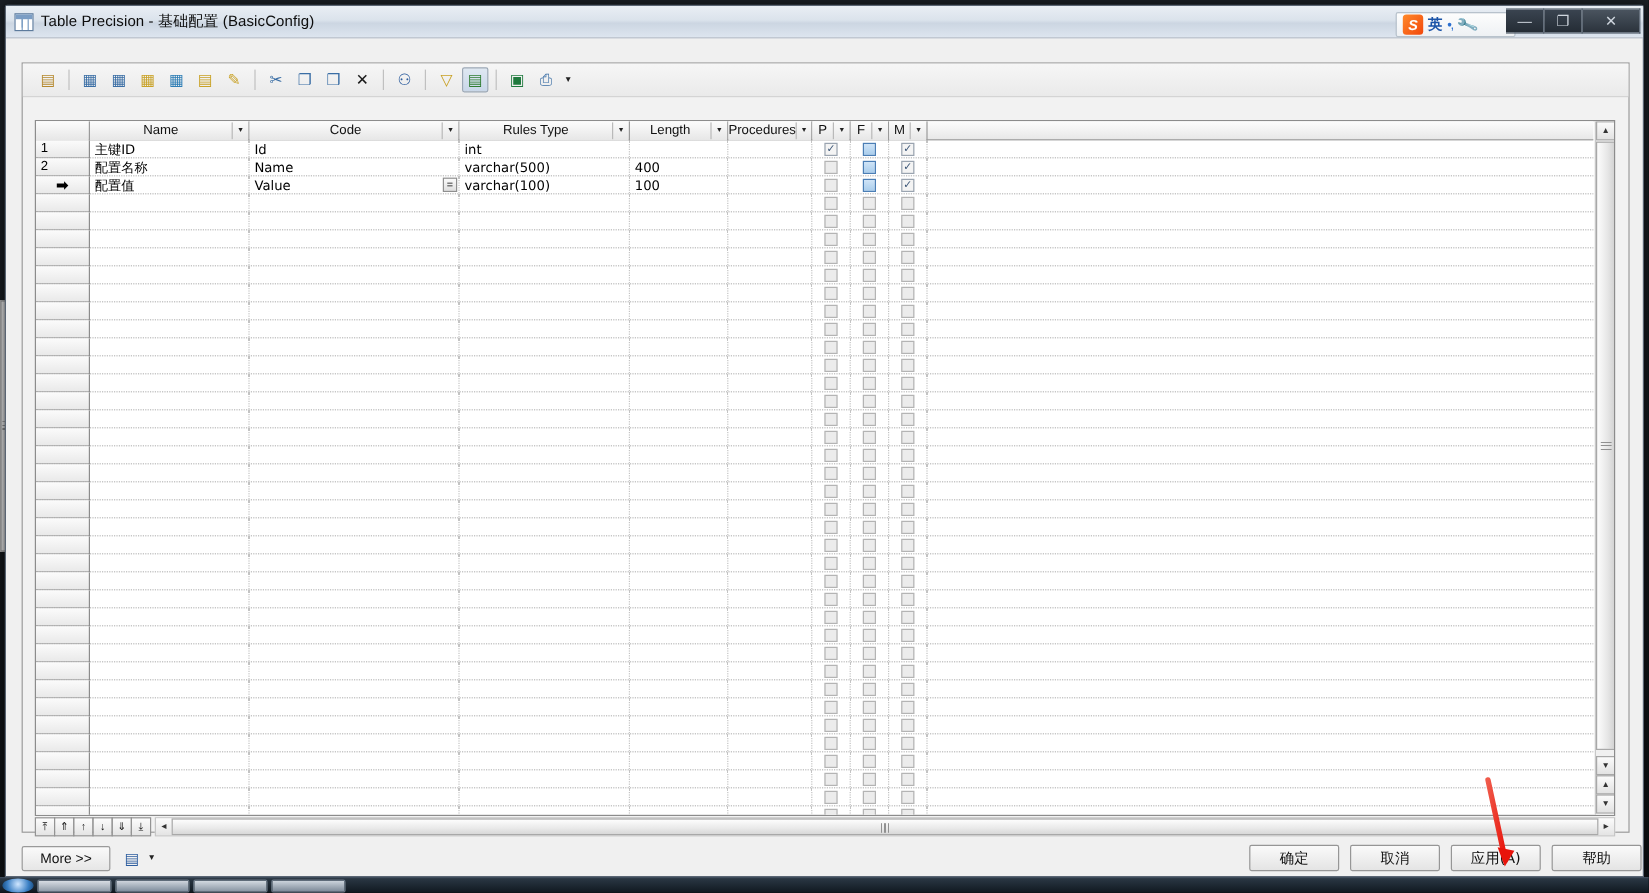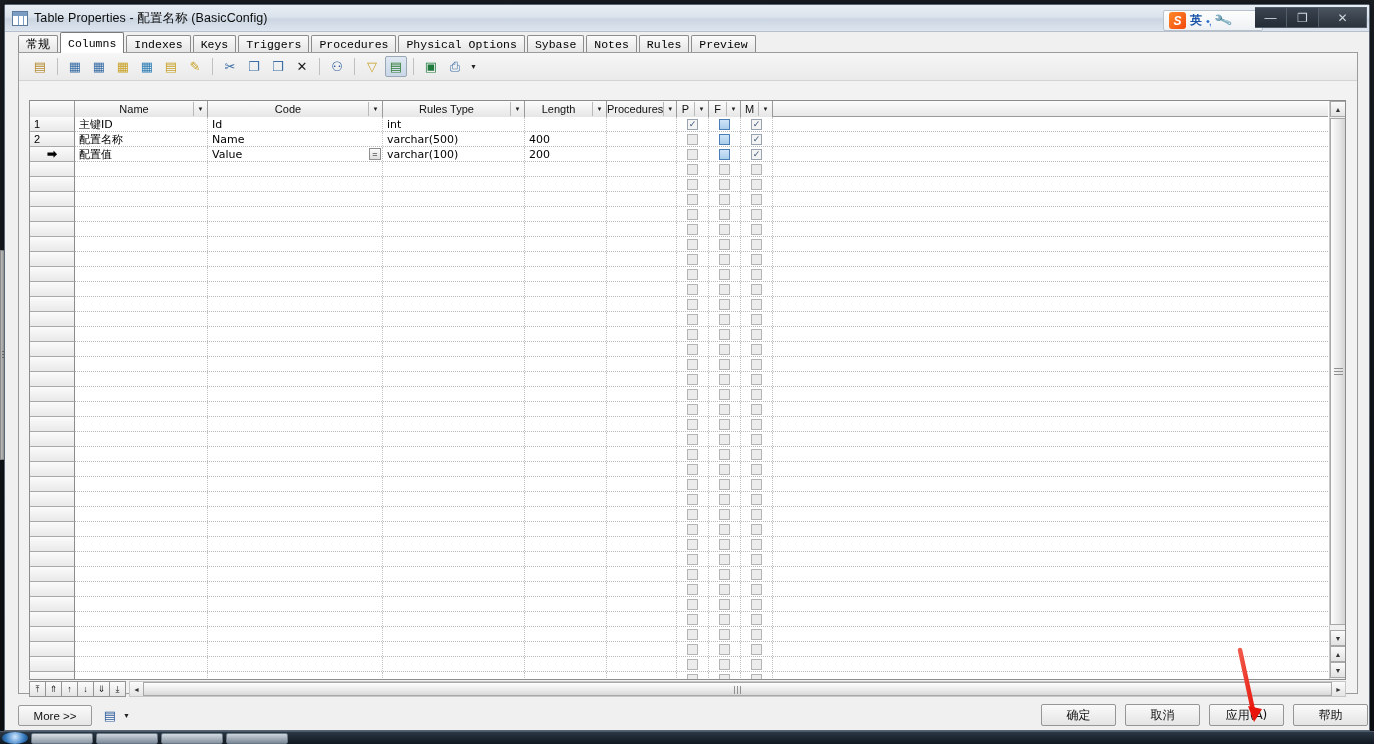--- a/index.html
+++ b/index.html
@@ -337,49 +337,36 @@
 <div id="root">
 
   <div class="edge-sliver">
     <div class="edge-grip"></div>
   </div>
 
   <div class="win">
 
     <div class="titlebar">
       <div class="title-icon"></div>
-      <div class="title-text">Table Properties - 配置名称 (BasicConfig)</div>
+      <div class="title-text">Table Precision - 基础配置 (BasicConfig)</div>
 
       <div class="ime-bar">
         <div class="ime-logo">S</div>
         <div class="ime-cn">英</div>
         <div class="ime-dots">•,</div>
         <div class="ime-wrench">🔧</div>
       </div>
 
       <div class="winbtns">
         <div class="winbtn min">—</div>
         <div class="winbtn">❐</div>
         <div class="winbtn close">✕</div>
       </div>
     </div>
 
-    <div class="tabstrip" id="tabstrip">
-        <div class="tab cn">常规</div>
-        <div class="tab active">Columns</div>
-        <div class="tab">Indexes</div>
-        <div class="tab">Keys</div>
-        <div class="tab">Triggers</div>
-        <div class="tab">Procedures</div>
-        <div class="tab">Physical Options</div>
-        <div class="tab">Sybase</div>
-        <div class="tab">Notes</div>
-        <div class="tab">Rules</div>
-        <div class="tab">Preview</div>
-      </div>
 
     <div class="client">
 
       <div class="toolbar" id="toolbar">
           <div class="tbtn" style="color: rgb(181, 137, 46);">▤</div>
           <div class="tsep"></div>
           <div class="tbtn" style="color: rgb(58, 110, 165);">▦</div>
           <div class="tbtn" style="color: rgb(58, 110, 165);">▦</div>
           <div class="tbtn" style="color: rgb(201, 162, 39);">▦</div>
           <div class="tbtn" style="color: rgb(45, 125, 181);">▦</div>
@@ -499,21 +486,21 @@
                   <span style="font-family: &quot;DejaVu Sans&quot;, sans-serif;">配置值</span>
                 </div>
                 <div class="gcell" style="width: 175px;">
                   <span style="font-family: &quot;DejaVu Sans&quot;, sans-serif;">Value</span>
                   <span class="eqbtn">=</span>
                 </div>
                 <div class="gcell" style="width: 142px;">
                   <span style="font-family: &quot;DejaVu Sans&quot;, sans-serif;">varchar(100)</span>
                 </div>
                 <div class="gcell" style="width: 82px;">
-                  <span style="font-family: &quot;DejaVu Sans&quot;, sans-serif;">200</span>
+                  <span style="font-family: &quot;DejaVu Sans&quot;, sans-serif;">100</span>
                 </div>
                 <div class="gcell" style="width: 70px;">
                   <span style="font-family: &quot;DejaVu Sans&quot;, sans-serif;"></span>
                 </div>
                 <div class="gcell ck" style="width: 32px;">
                   <div class="cbox disabled"></div>
                 </div>
                 <div class="gcell ck" style="width: 32px;">
                   <div class="cbox blue"></div>
                 </div>

